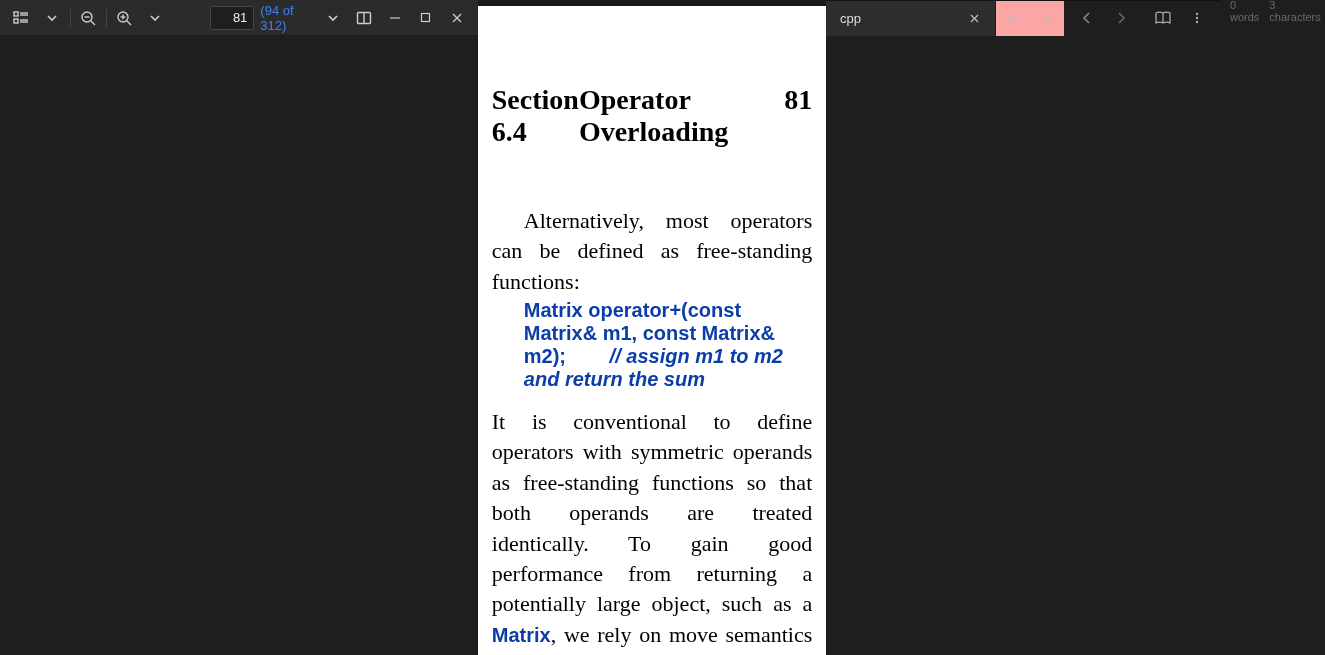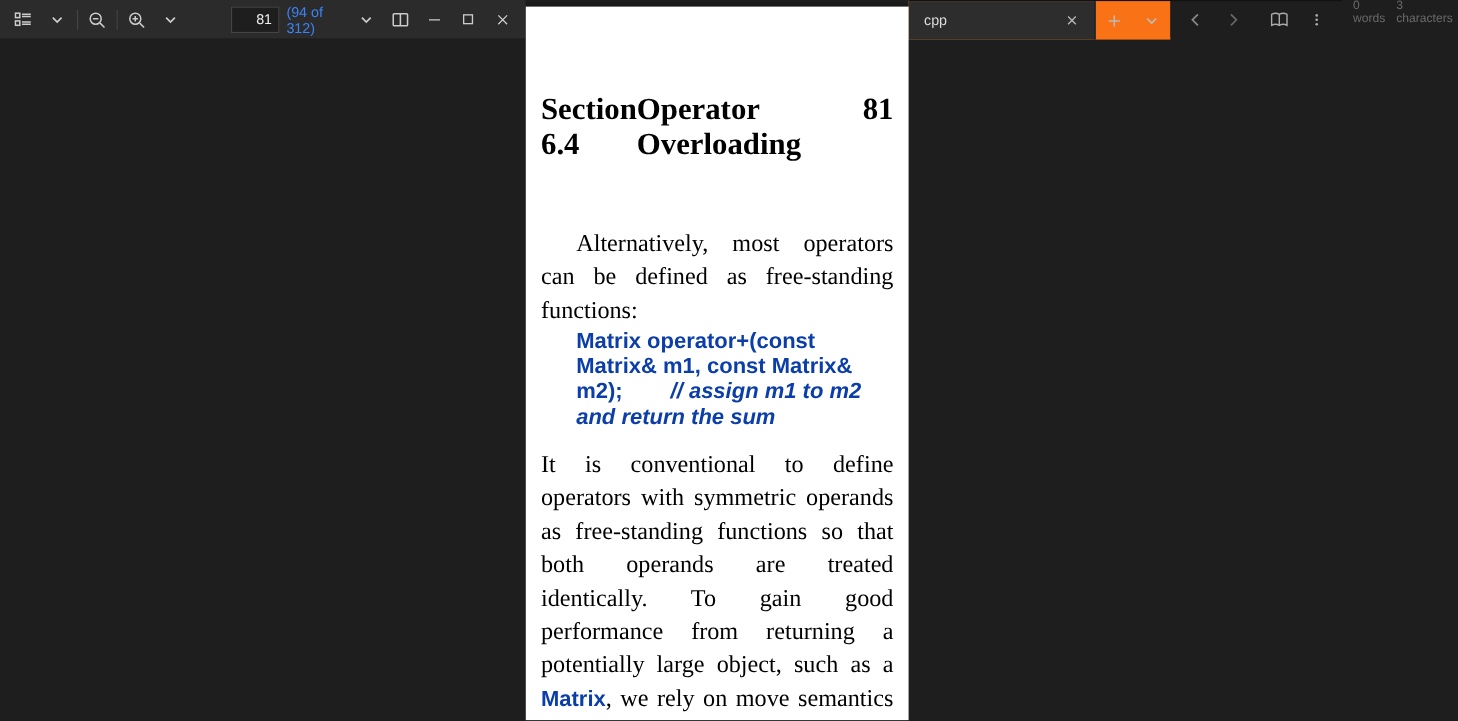--- a/index.html
+++ b/index.html
@@ -19,21 +19,21 @@
   .pdf-page { width: 1264px; background: #fff; color: #000; padding: 78px 118px 24px 118px; font-family: Georgia, 'Times New Roman', serif; box-shadow: 0 0 8px rgba(0,0,0,.5); position: relative; }
   .page-head { display: flex; justify-content: space-between; align-items: flex-start; font-weight: bold; font-size: 28px; margin-bottom: 58px; }
   .page-head .right { display: flex; gap: 56px; }
   .body-text { font-size: 22px; line-height: 1.38; text-align: justify; }
   .indent { text-indent: 32px; margin-bottom: 2px; }
   .code-line { margin: 0 0 16px 32px; font-family: Arial, Helvetica, sans-serif; font-size: 20px; font-weight: bold; color: #0b3ea8; }
   .code-line .comment { font-style: italic; font-weight: bold; color: #0b3ea8; margin-left: 38px; }
   .inline-code { font-family: Arial, Helvetica, sans-serif; font-weight: bold; color: #0b3ea8; font-size: 20px; }
 
   
-  .tabstrip { height: 36px; background: #f97316; display: flex; align-items: stretch; border-top: 1px solid #111; text-align: center; }
+  .tabstrip { height: 36px; background: #fca5a5; display: flex; align-items: stretch; border-top: 1px solid #111; text-align: center; }
   .tab { display: flex; align-items: center; gap: 10px; padding: 0 12px 0 14px; background: #2d2d2d; color: #ddd; font-size: 13px; min-width: 170px; justify-content: space-between; border-right: 1px solid #1b1b1b; cursor: pointer; }
   .tab-close { width: 18px; height: 18px; display: flex; align-items: center; justify-content: center; color: #bbb; border-radius: 3px; cursor: pointer; }
   .tab-add { width: 34px; display: flex; align-items: center; justify-content: center; color: #bbb; cursor: pointer; }
   .tabstrip .spacer { flex: 1; }
   .tab-chevron { width: 34px; display:flex; align-items:center; justify-content:center; color:#bbb; cursor:pointer; }
 
   
   .editor-subbar { height: 34px; background: #1e1e1e; display: flex; align-items: center; padding: 0 10px; gap: 8px; border-top: 1px solid #111; }
   .nav-btn { width: 26px; height: 26px; display: flex; align-items: center; justify-content: center; color: #888; cursor: pointer; border-radius: 3px; }
   .editor-subbar .spacer { flex: 1; }

